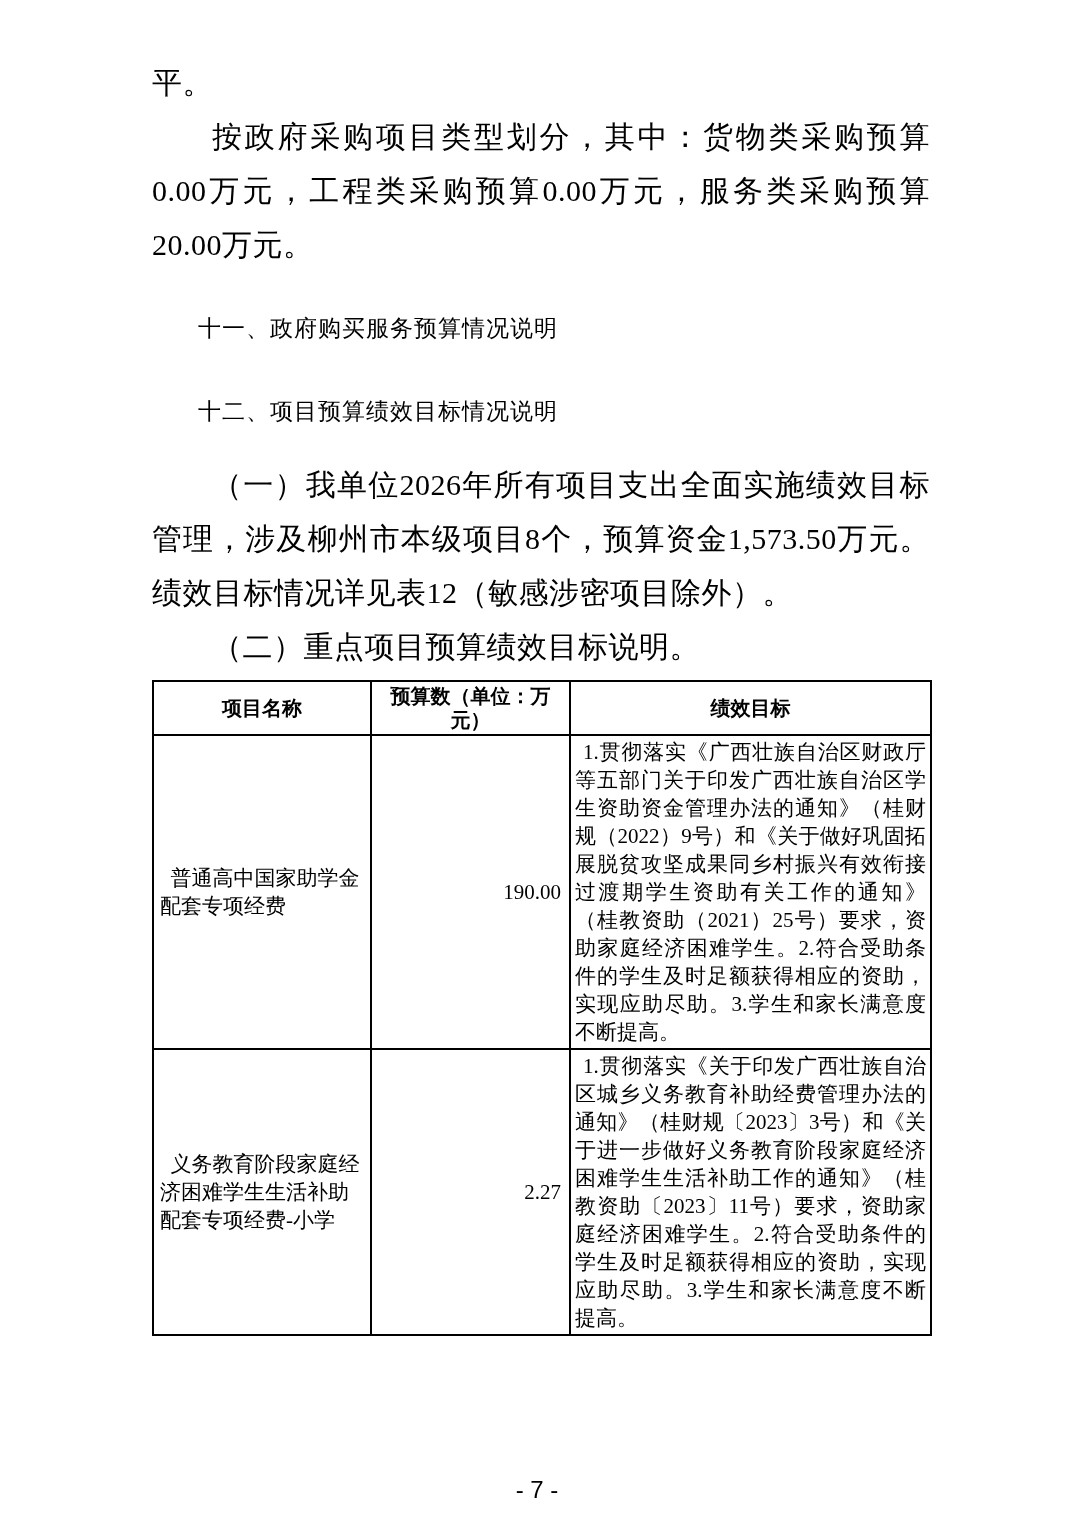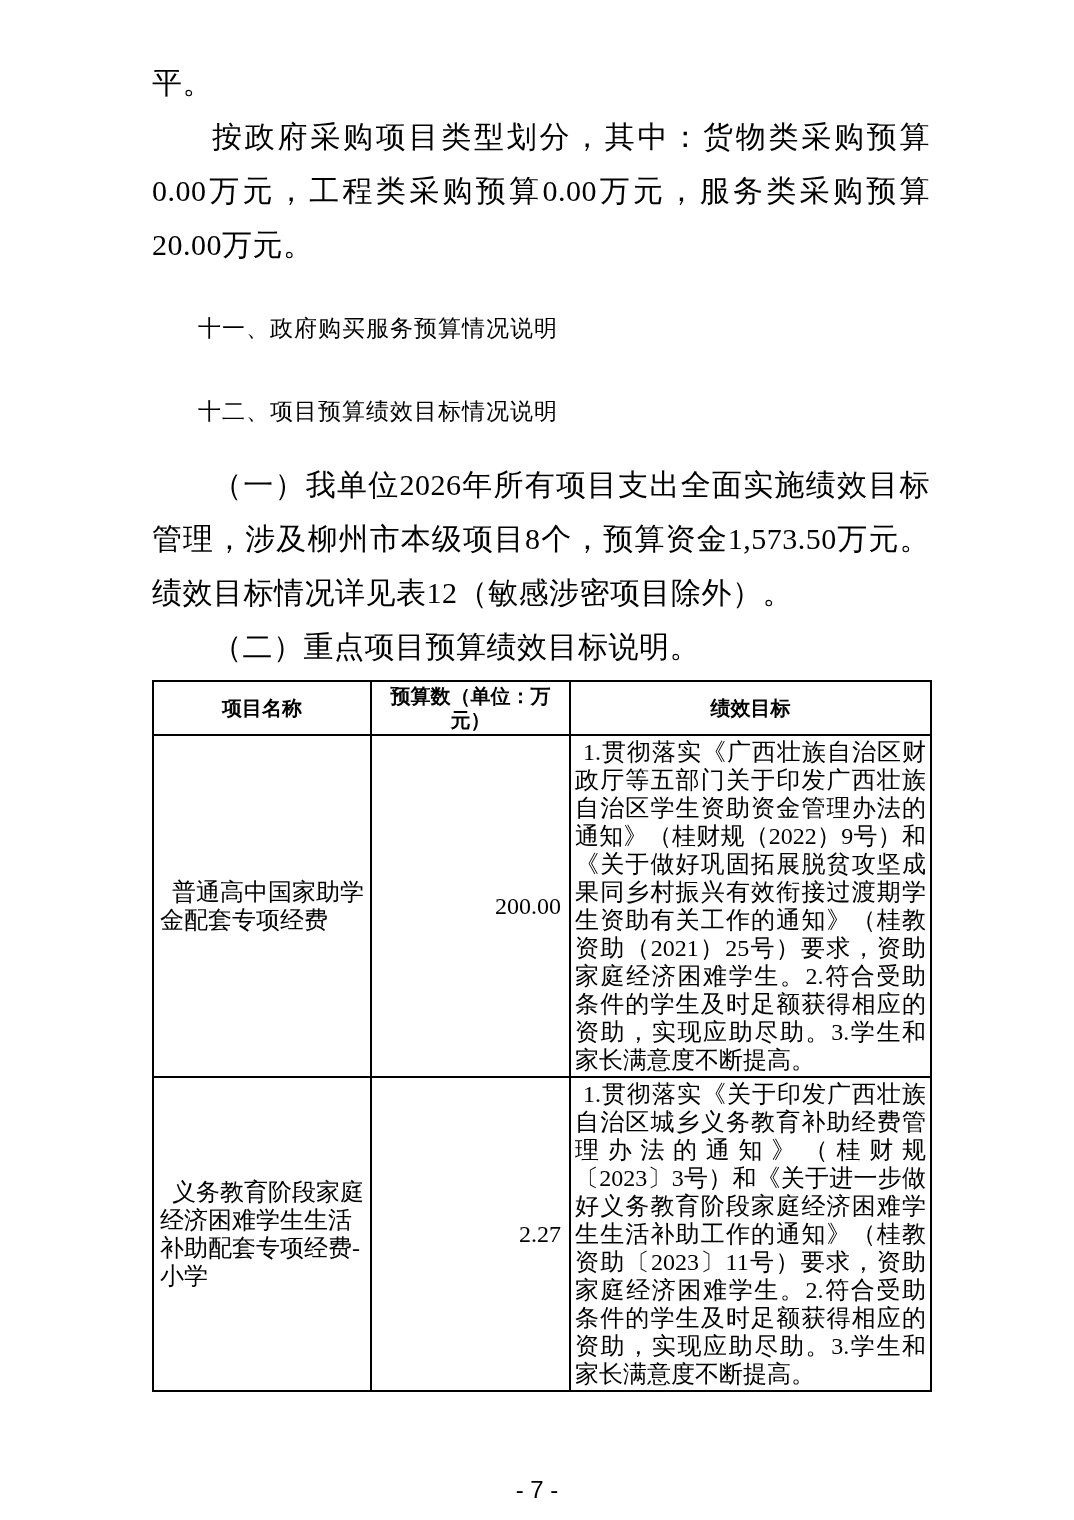--- a/index.html
+++ b/index.html
@@ -55,21 +55,21 @@
     font-family: "Liberation Sans", "DejaVu Sans", sans-serif;
     font-weight: bold;
     font-size: 20px;
     height: 30px;
     text-align: center;
     vertical-align: middle;
     padding: 2px 2px;
     line-height: 24px;
   }
   table.perf-table td {
-    font-size: 24px;
+    font-size: 21px;
     line-height: 28px;
     vertical-align: middle;
   }
   td.cell-name {
     text-align: left;
     padding: 2px 6px;
     text-indent: 0.5em;
   }
   td.cell-budget {
     text-align: right;
@@ -121,21 +121,21 @@
     <thead>
       <tr>
         <th>项目名称</th>
         <th>预算数（单位：万元）</th>
         <th>绩效目标</th>
       </tr>
     </thead>
     <tbody>
       <tr class="row-1">
         <td class="cell-name">普通高中国家助学金配套专项经费</td>
-        <td class="cell-budget">200.00</td>
+        <td class="cell-budget">190.00</td>
         <td class="cell-target">1.贯彻落实《广西壮族自治区财政厅等五部门关于印发广西壮族自治区学生资助资金管理办法的通知》（桂财规（2022）9号）和《关于做好巩固拓展脱贫攻坚成果同乡村振兴有效衔接过渡期学生资助有关工作的通知》（桂教资助（2021）25号）要求，资助家庭经济困难学生。2.符合受助条件的学生及时足额获得相应的资助，实现应助尽助。3.学生和家长满意度不断提高。</td>
       </tr>
       <tr class="row-2">
         <td class="cell-name">义务教育阶段家庭经济困难学生生活补助配套专项经费-小学</td>
         <td class="cell-budget">2.27</td>
         <td class="cell-target">1.贯彻落实《关于印发广西壮族自治区城乡义务教育补助经费管理办法的通知》（桂财规〔2023〕3号）和《关于进一步做好义务教育阶段家庭经济困难学生生活补助工作的通知》（桂教资助〔2023〕11号）要求，资助家庭经济困难学生。2.符合受助条件的学生及时足额获得相应的资助，实现应助尽助。3.学生和家长满意度不断提高。</td>
       </tr>
     </tbody>
   </table>
 

